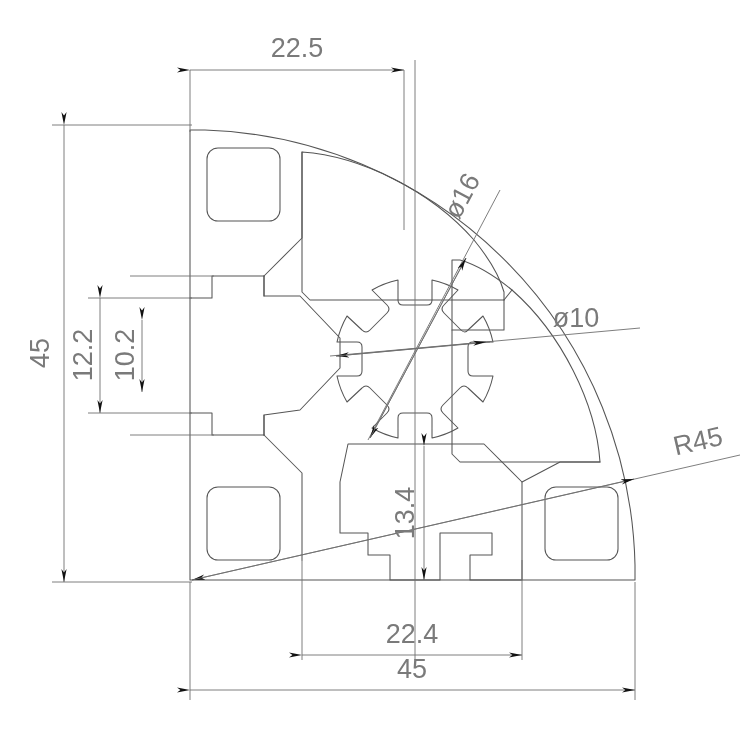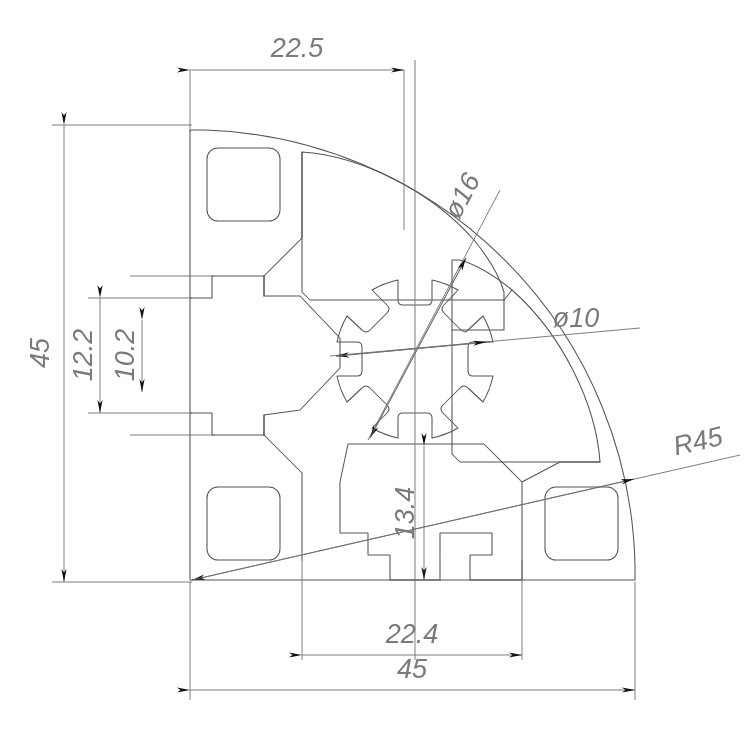--- a/index.html
+++ b/index.html
@@ -7,21 +7,20 @@
     padding: 0;
     background: #ffffff;
   }
   #sheet {
     position: relative;
     width: 750px;
     height: 750px;
     background: #ffffff;
     font-family: "Liberation Sans", sans-serif;
     overflow: hidden;
-    font-style: italic;
   }
   #drawing-svg {
     position: absolute;
     left: 0;
     top: 0;
     width: 750px;
     height: 750px;
   }
   .dimtext {
     font-family: "Liberation Sans", sans-serif;

